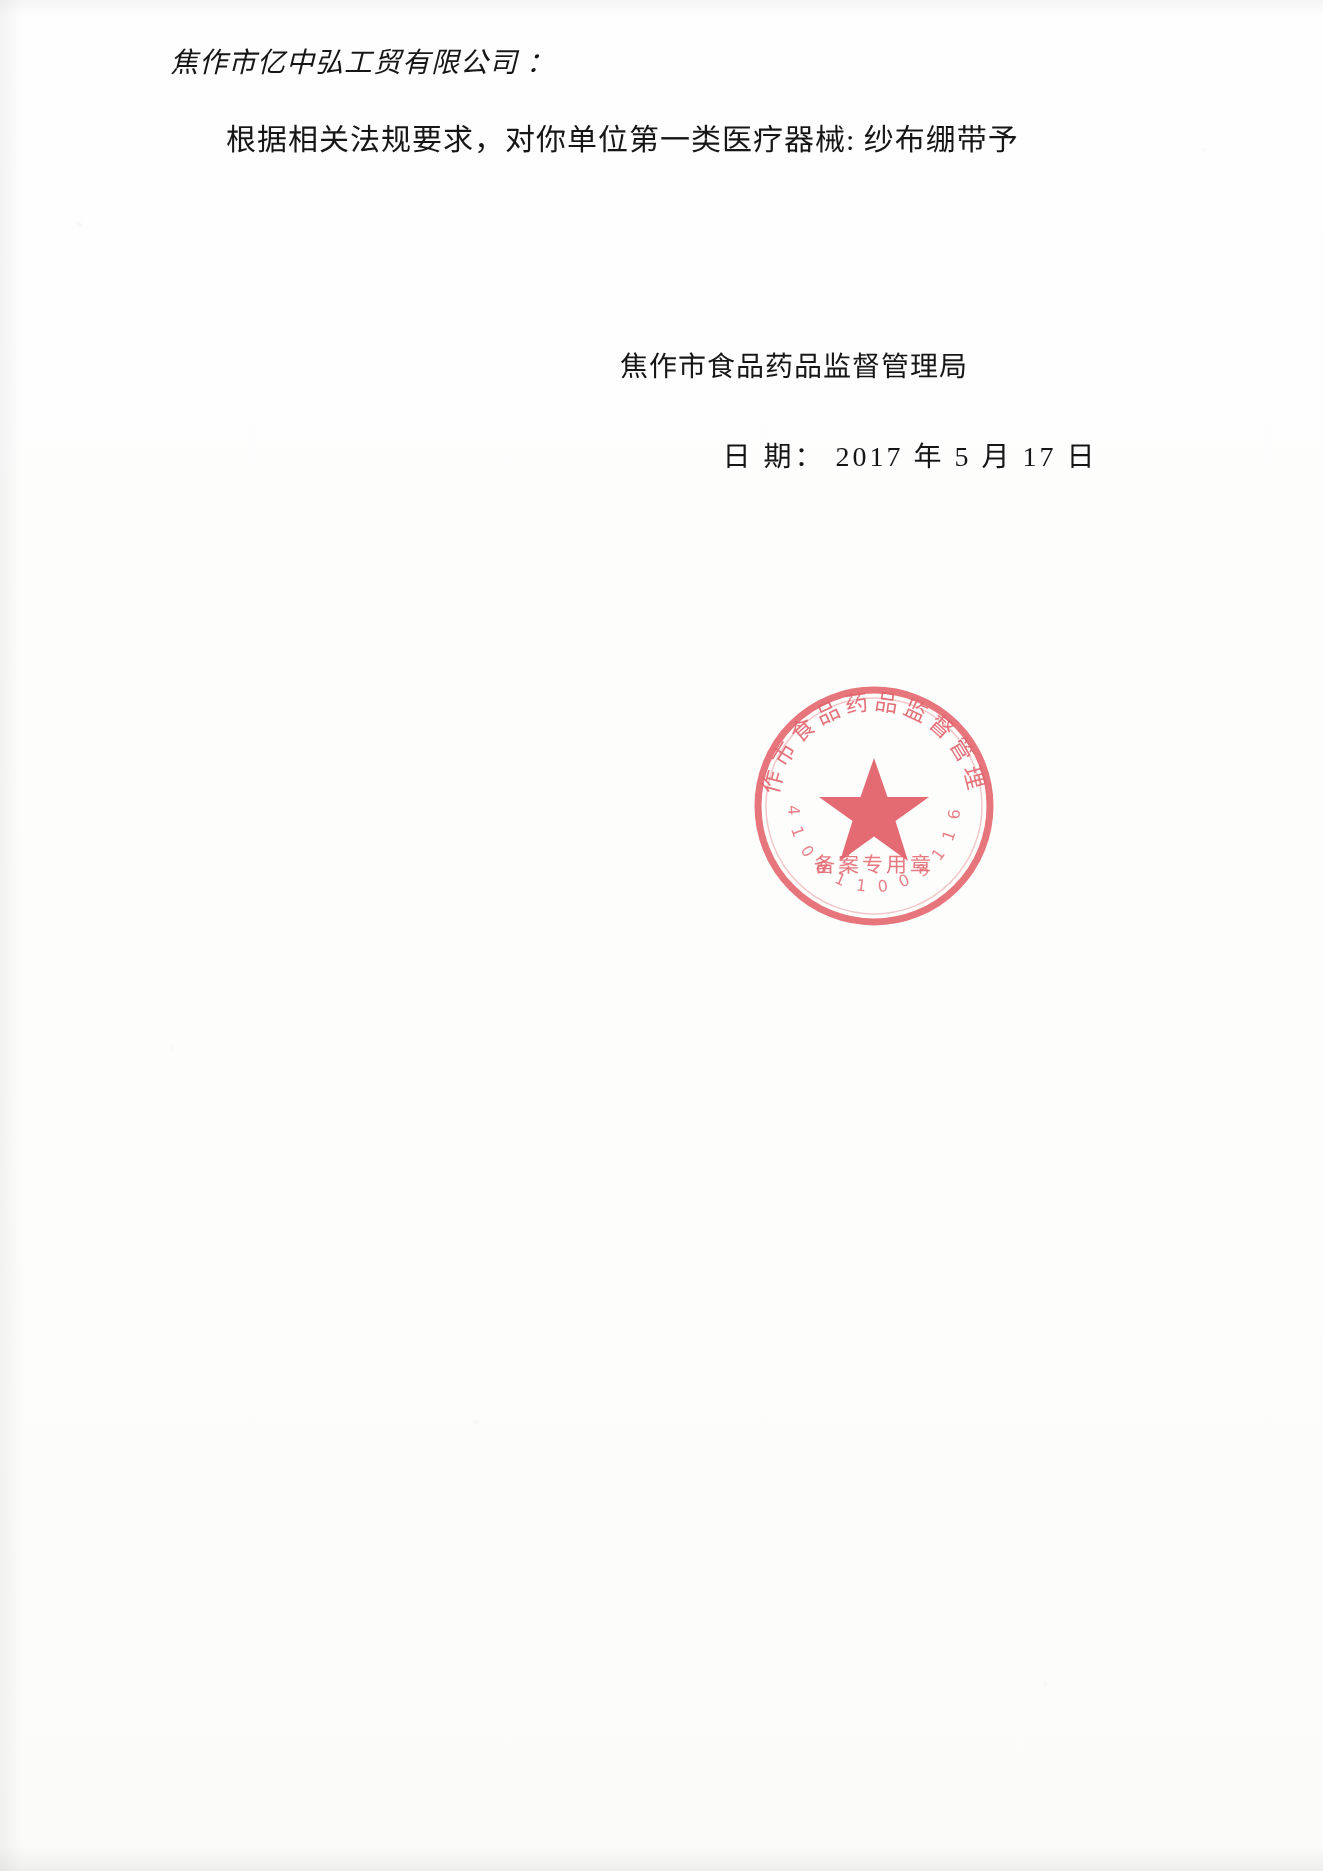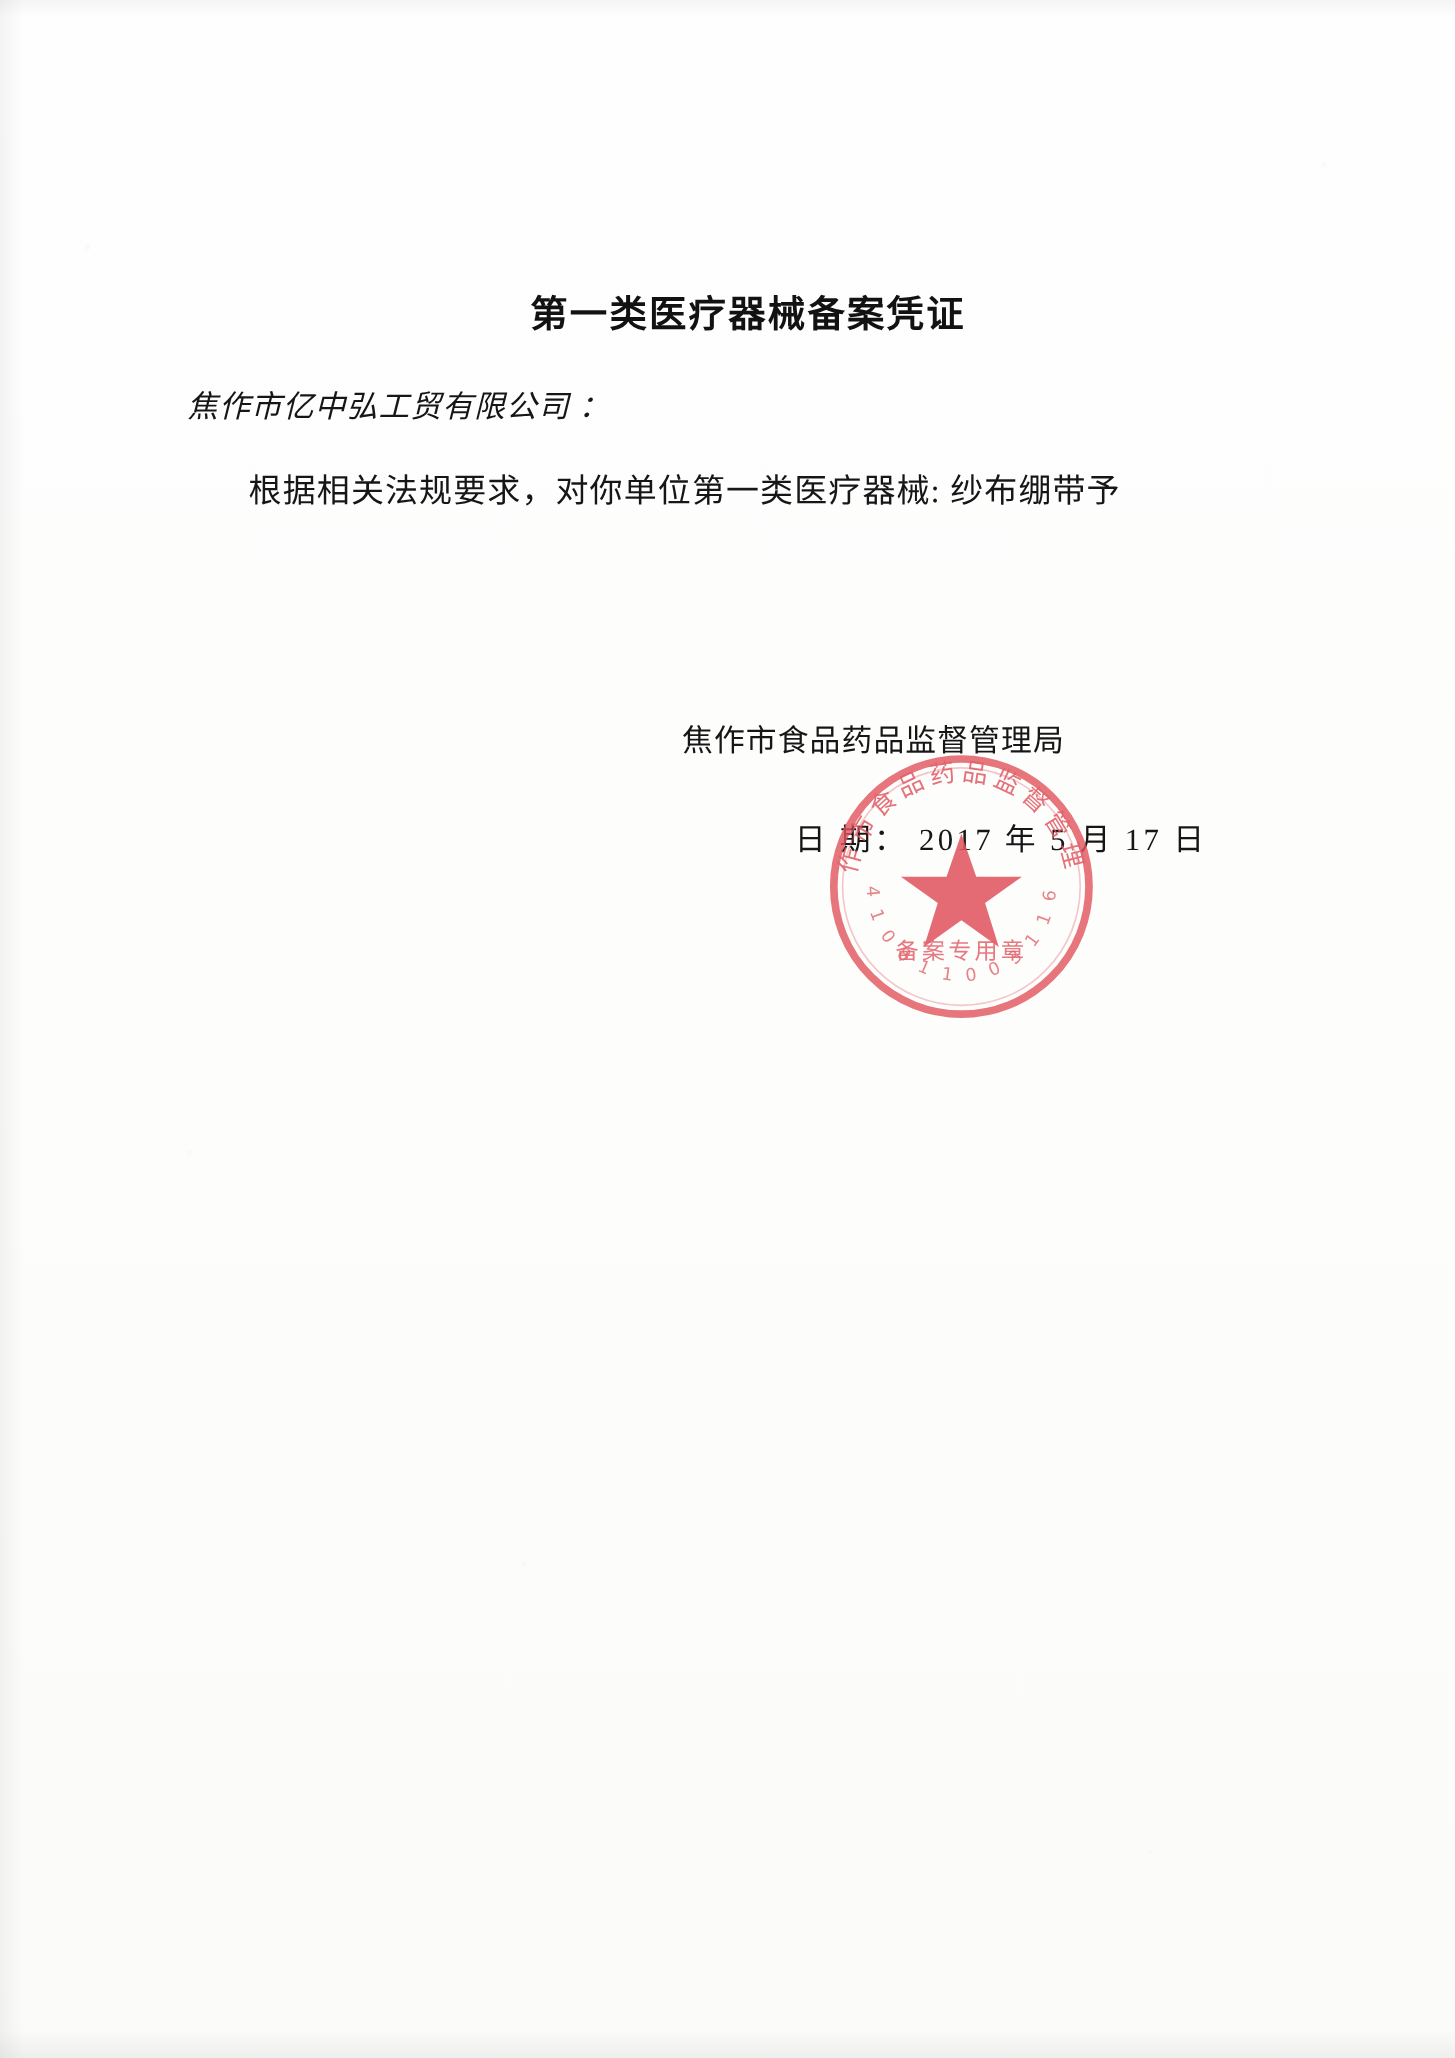--- a/index.html
+++ b/index.html
@@ -130,21 +130,20 @@
 </head>
 <body>
 
 <div class="page">
   <div class="scan-edge-top"></div>
   <div class="scan-edge-left"></div>
   <div class="scan-edge-bottom"></div>
 
   <div class="doc">
 
-    <div class="doc-title">第一类医疗器械备案凭证</div>
 
     <div class="addressee">焦作市亿中弘工贸有限公司 ：</div>
 
     <div class="body-block">
       <div class="body-line-1">根据相关法规要求，对你单位第一类医疗器械: 纱布绷带予</div>
     </div>
 
     <div class="signature-block">
       <div class="issuer">焦作市食品药品监督管理局</div>
       <div class="date-line">日 期： 2017 年 5 月 17 日</div>

